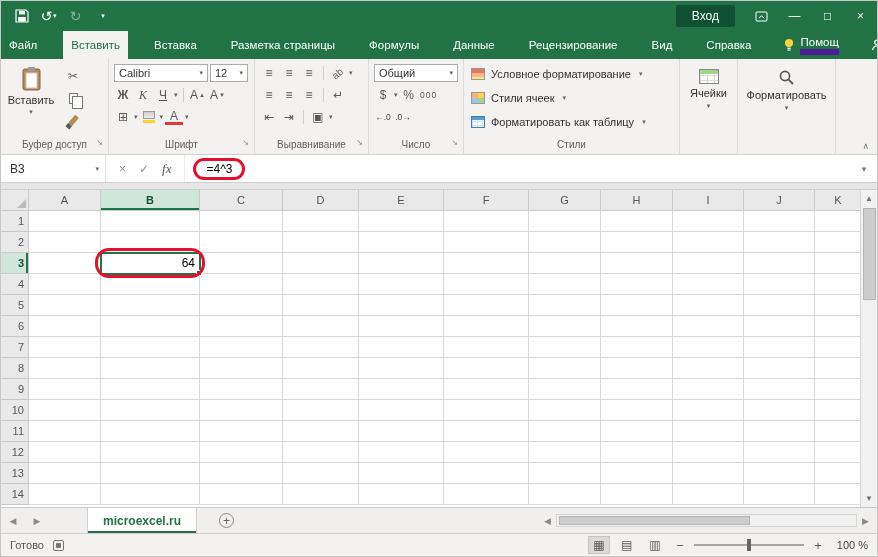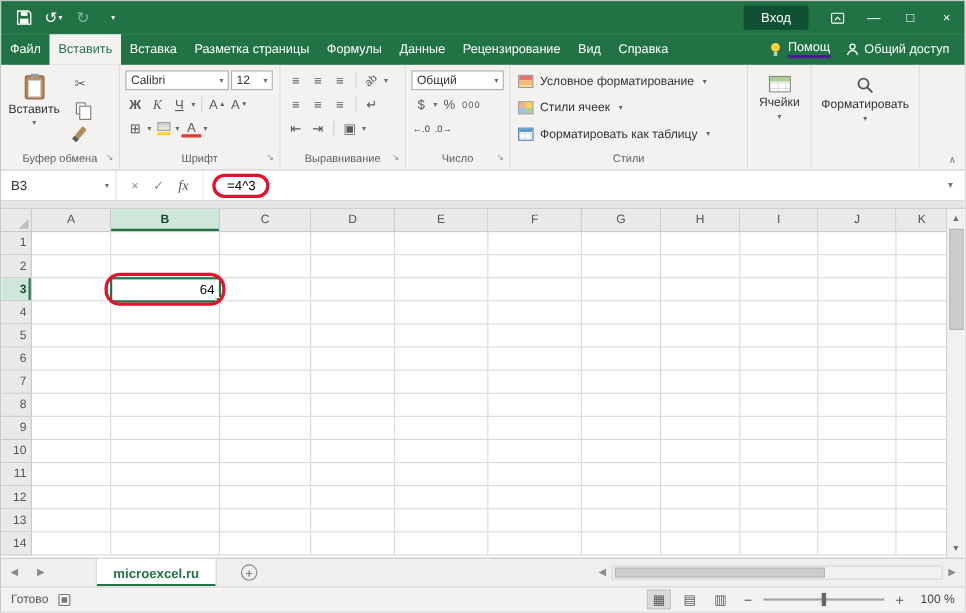--- a/index.html
+++ b/index.html
@@ -17,25 +17,25 @@
   .qbtn .dd { font-size:7px; margin-left:1px; color:#fff; }
   .qbtn.dim { opacity:.45; }
   .wtitle { position:absolute; left:0; right:0; text-align:center; font-size:12px; pointer-events:none; }
   .tright { margin-left:auto; display:flex; align-items:center; height:100%; z-index:2; }
   .signin { background:#0f5132; color:#fff; font-size:12px; padding:4px 16px; margin-right:10px;
             border:none; border-radius:2px; font-family:inherit; }
   .wbtn { width:33px; height:100%; display:flex; align-items:center; justify-content:center; font-size:12px; }
 
   
   .tabbar { flex:0 0 28px; background:var(--excel-green,#217346); color:#fff;
-            display:flex; align-items:stretch; font-size:11.5px; white-space:nowrap; }
+            display:flex; align-items:stretch; font-size:11.5px; white-space:nowrap;gap:18px; }
   .tab { padding:0 8px; display:flex; align-items:center; }
   .tab.active { background:#f3f2f1; color:var(--excel-green,#217346); }
   .assist { margin-left:auto; display:flex; align-items:center; gap:5px; padding:0 6px; }
-  .assist .albl { border-bottom:3px solid #4c1d95; padding-bottom:1px; }
+  .assist .albl { border-bottom:6px solid #4c1d95; padding-bottom:1px; }
   .share { display:flex; align-items:center; gap:5px; padding:0 14px 0 8px; }
 
   
   .ribbon { flex:0 0 96px; background:#f3f2f1; border-bottom:1px solid #d2d0ce;
             display:flex; position:relative; }
   .rgroup { border-right:1px solid #dedcda; display:flex; flex-direction:column; padding:3px 3px 0; }
   .glabel { margin-top:auto; flex:0 0 17px; font-size:10px; color:#605e5c; text-align:center;
             line-height:15px; position:relative; }
   .launcher { position:absolute; right:2px; bottom:4px; font-size:8px; color:#8a8a8a; }
   .rrow { height:22px; display:flex; align-items:center; gap:2px; padding:0 2px;text-align:right; }
@@ -233,21 +233,21 @@
         <div class="clipsmall">
           <span class="sbtn">✂</span>
           <span class="sbtn">
               <span class="ic-copy"></span>
             </span>
           <span class="sbtn">
               <span class="ic-brush"></span>
             </span>
         </div>
       </div>
-      <div class="glabel"><span>Буфер обмена</span><span class="launcher">↘</span></div>
+      <div class="glabel"><span>Буфер доступ</span><span class="launcher">↘</span></div>
     </div>
 
     <div class="rgroup" style="flex:0 0 146px">
       <div class="rrow">
         <div class="combo" style="width:94px">
             <span>Calibri</span>
             <span class="dd">▾</span>
           </div>
         <div class="combo" style="width:38px">
             <span>12</span>

